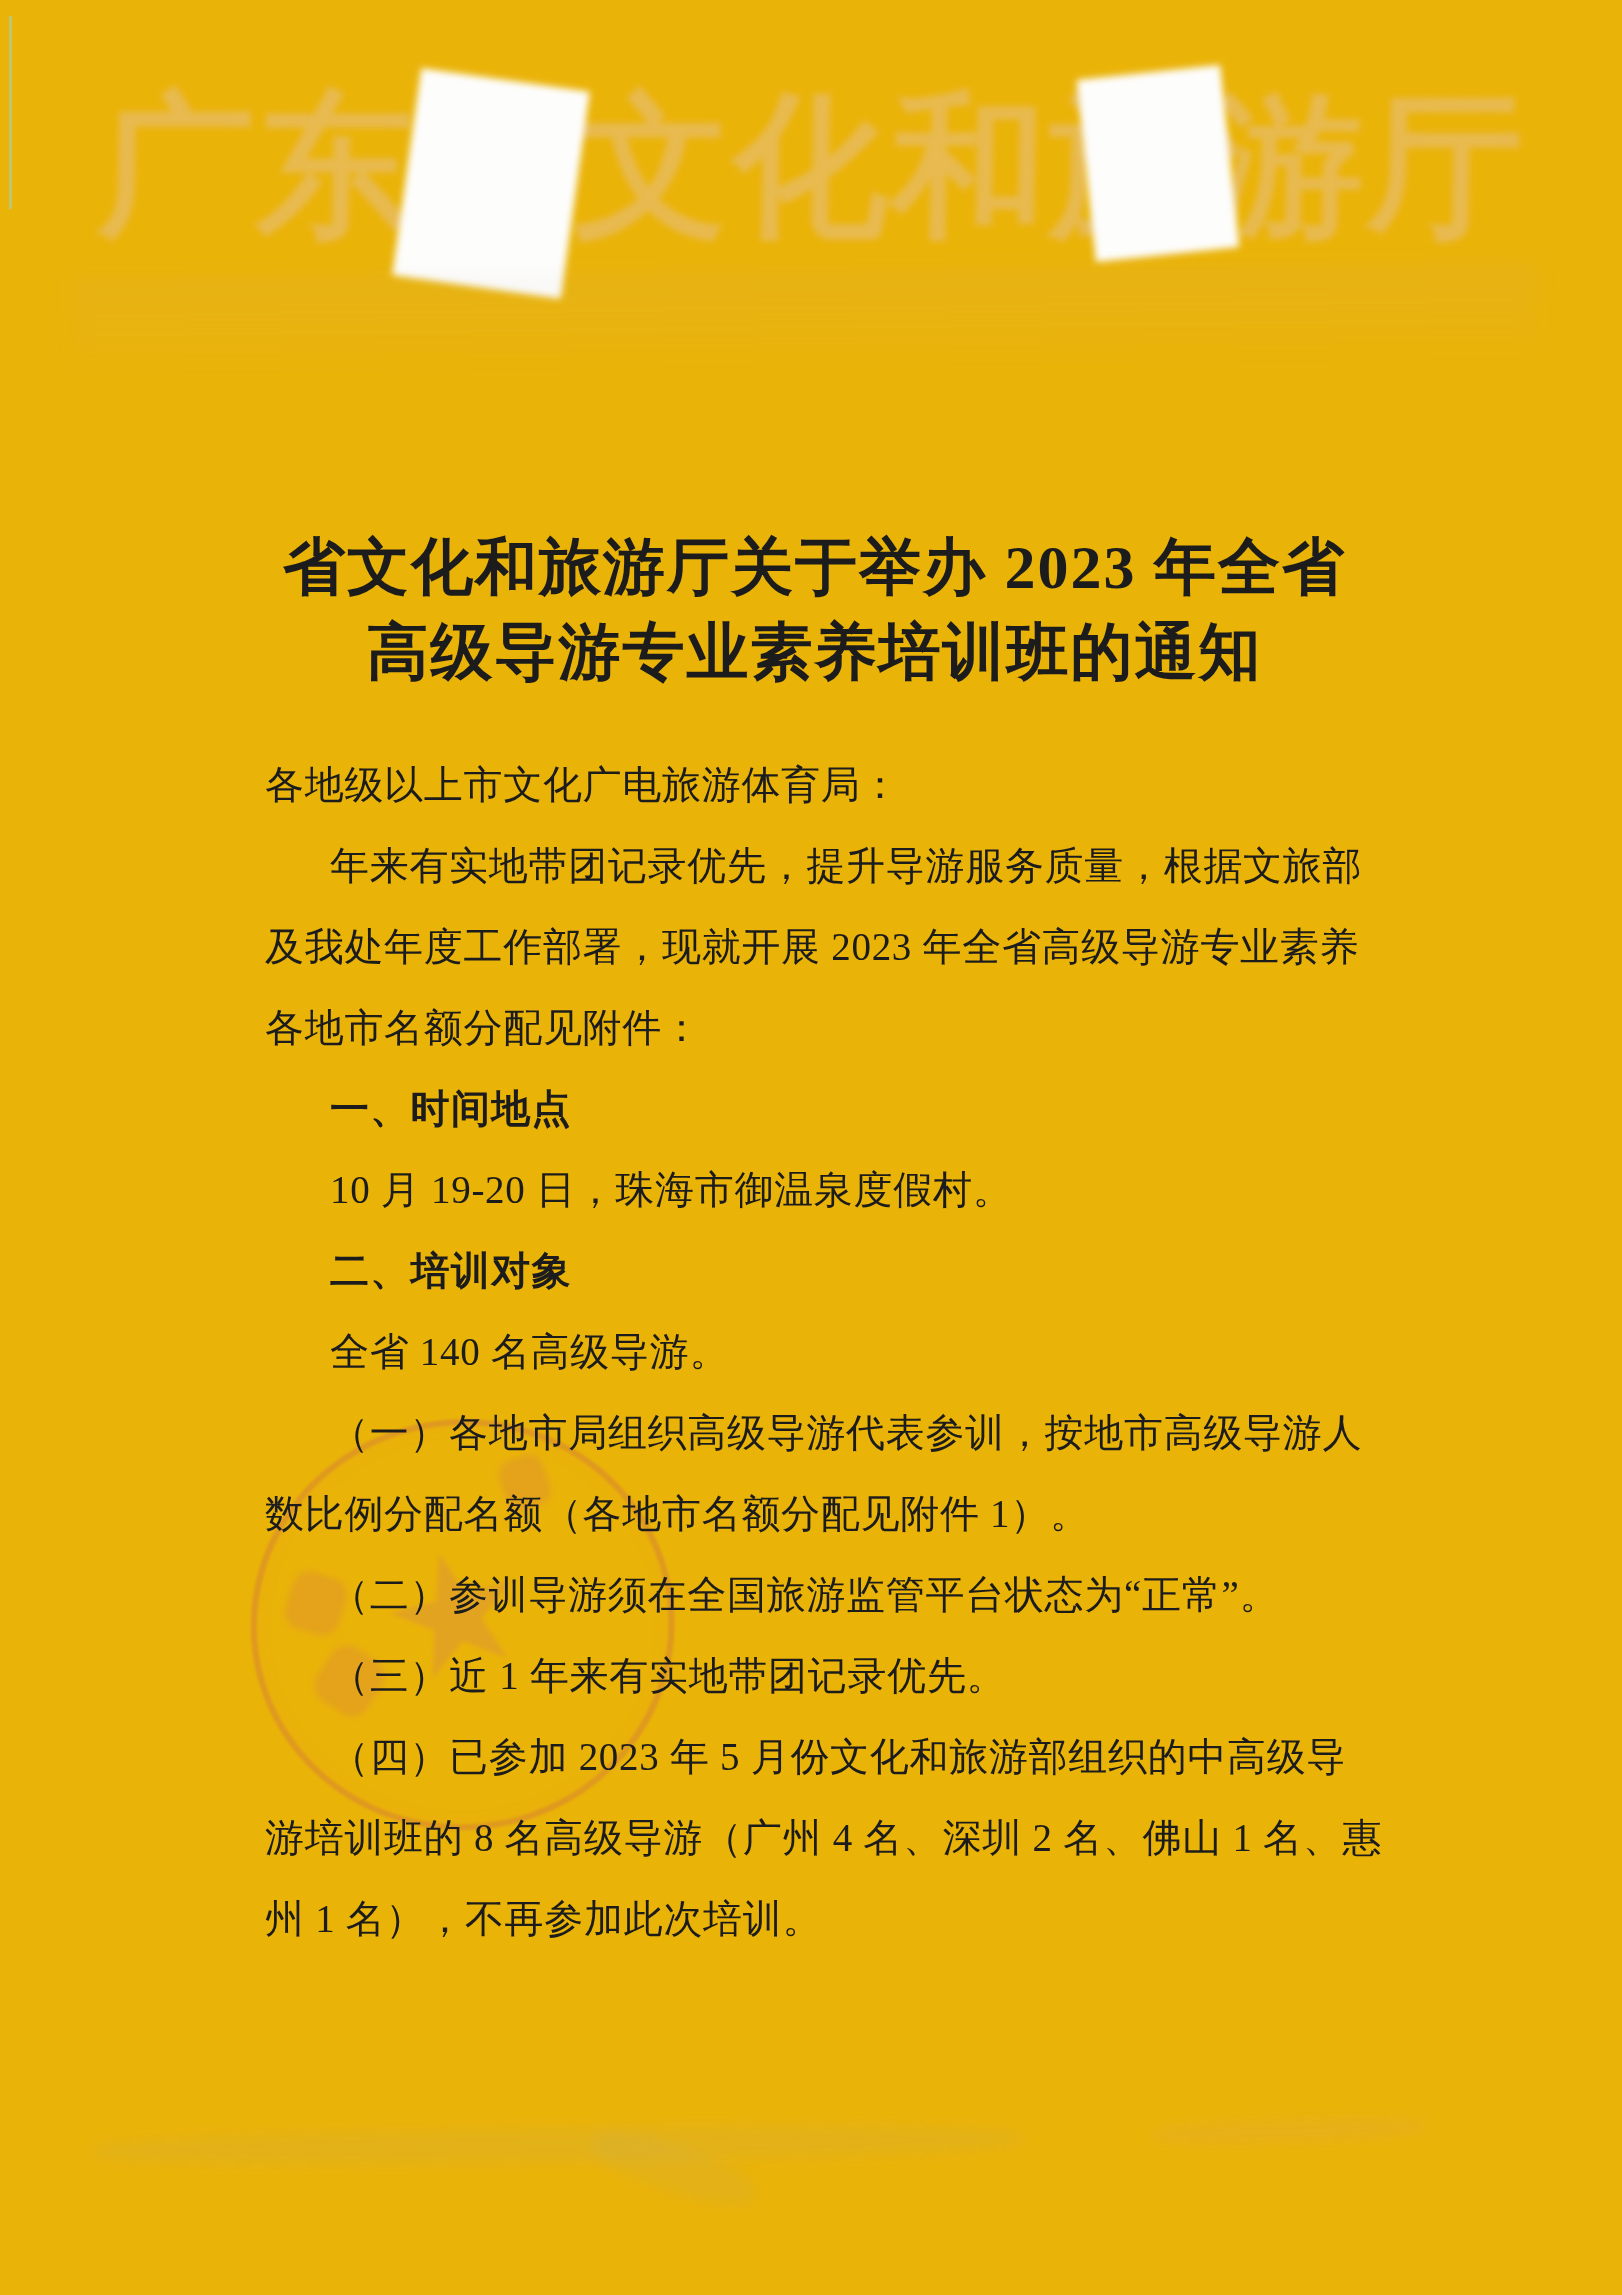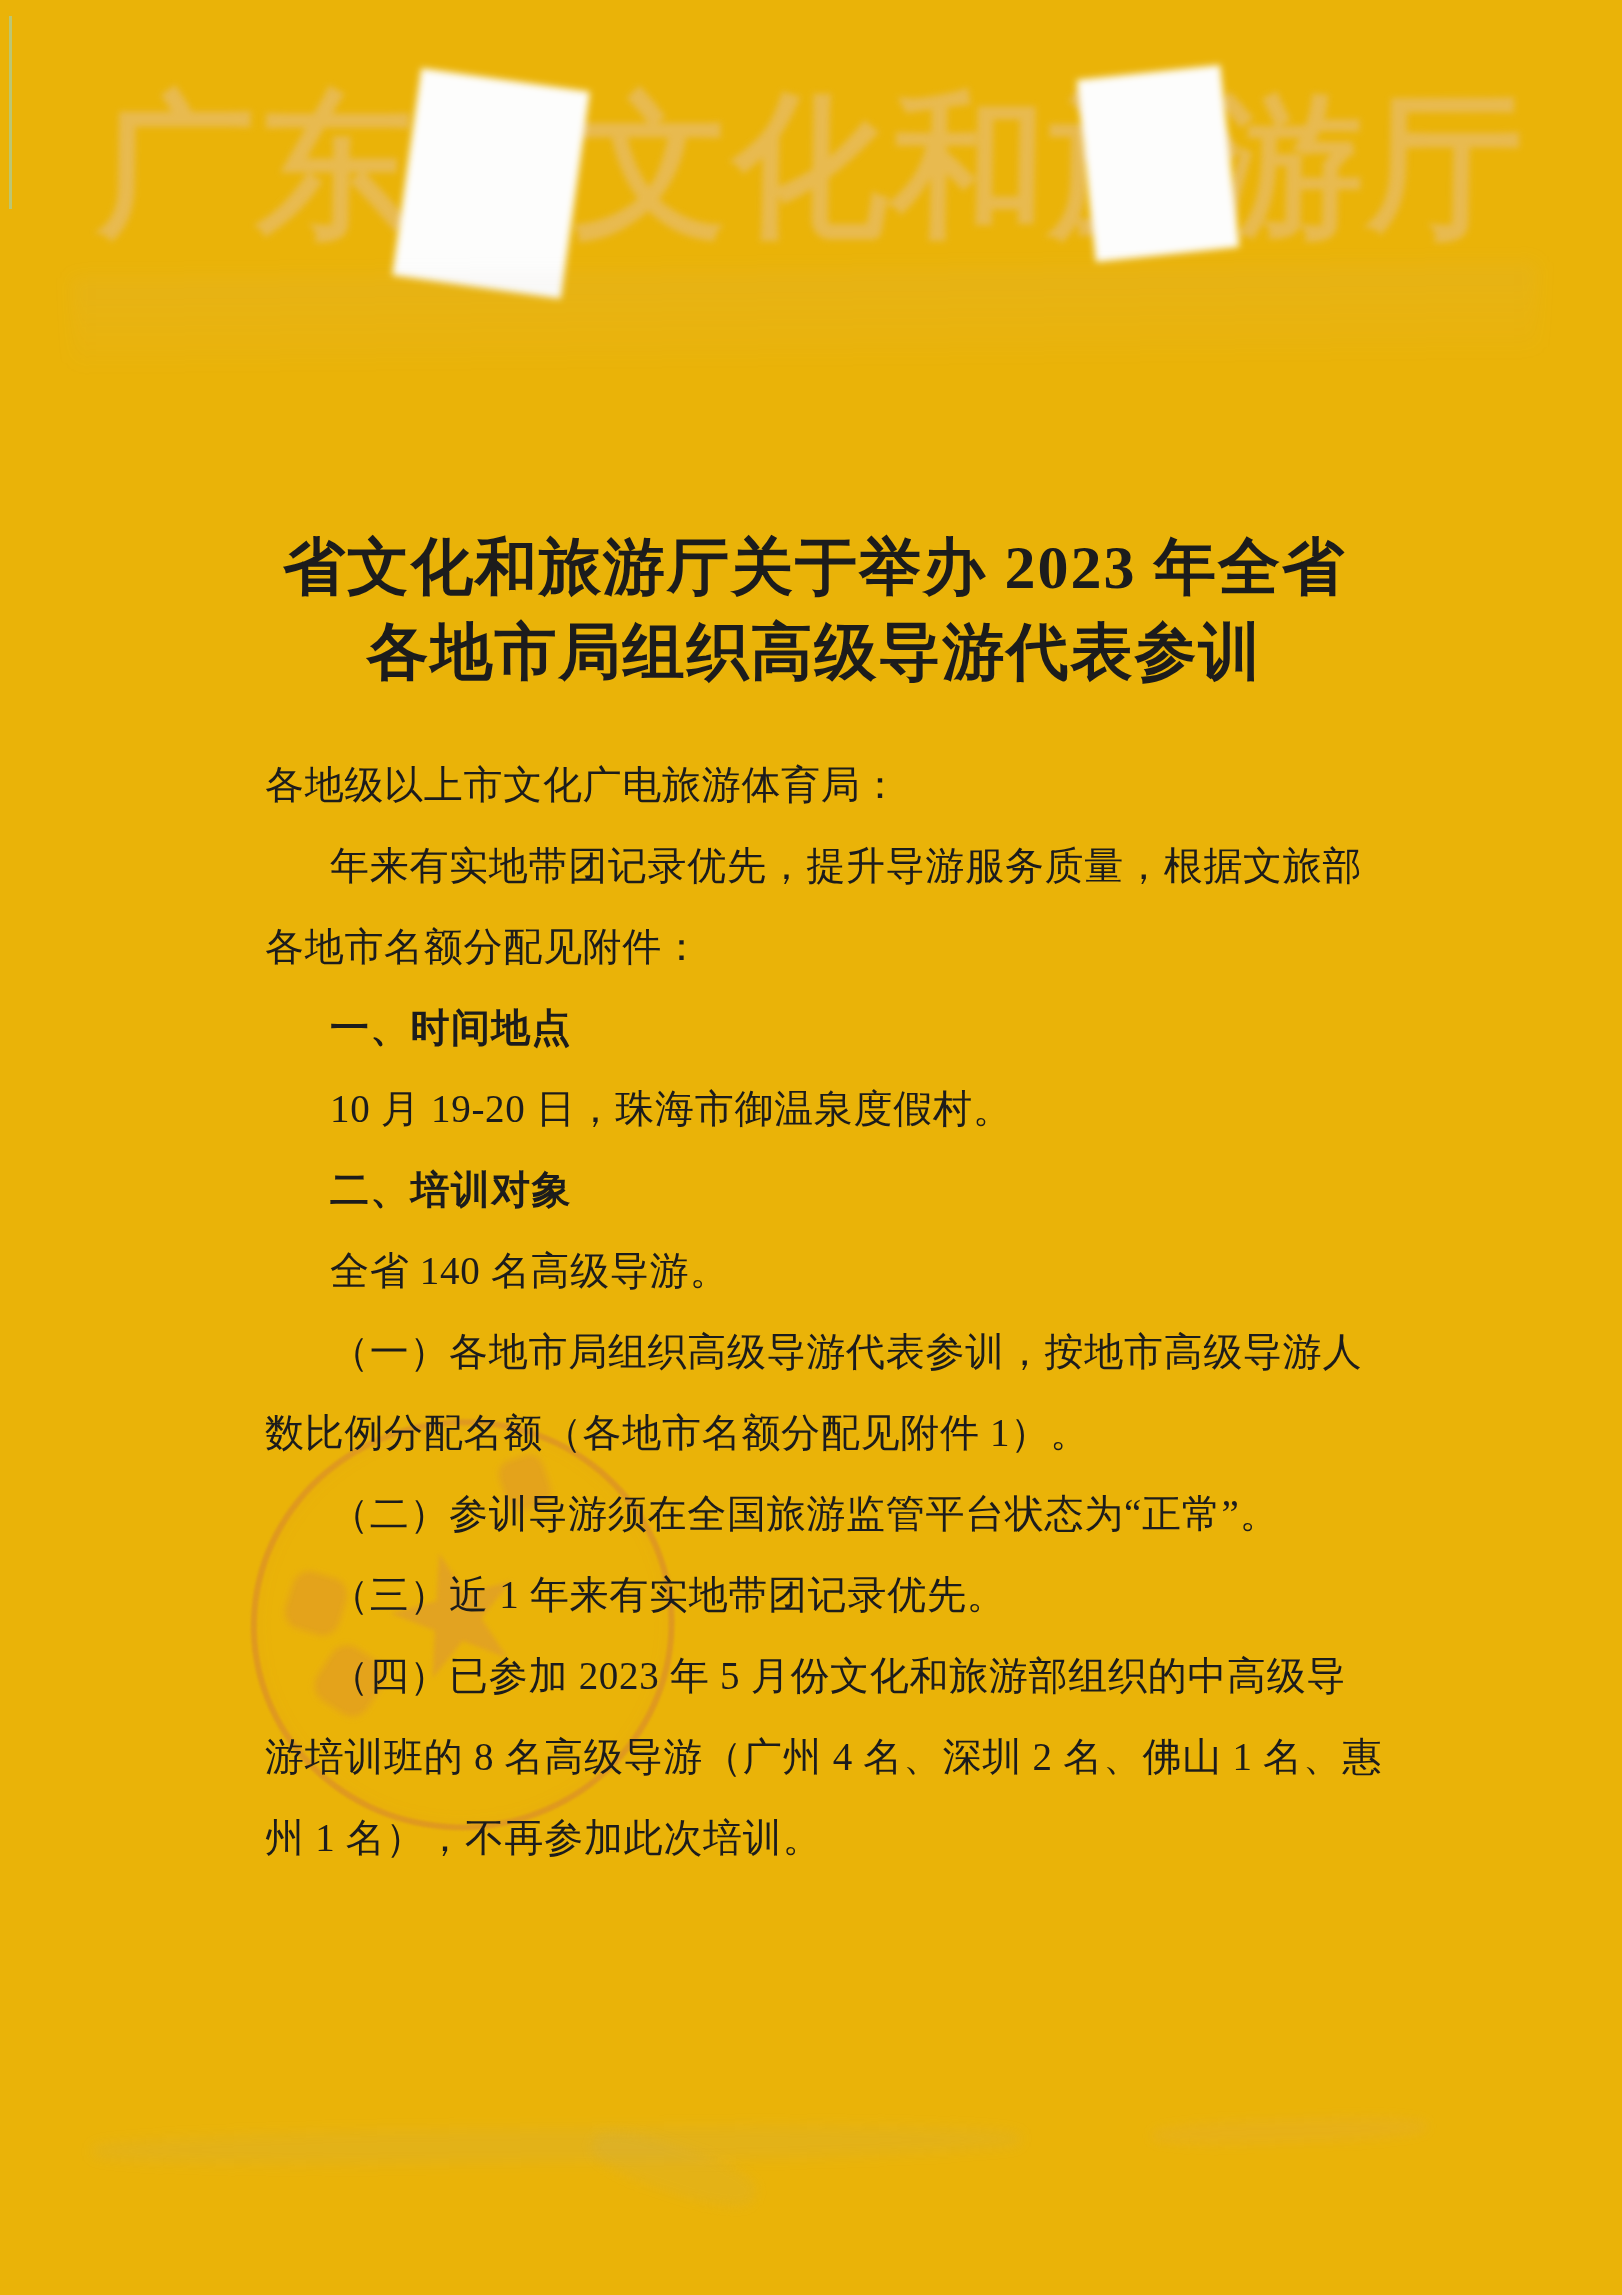--- a/index.html
+++ b/index.html
@@ -116,26 +116,27 @@
   <div class="seal">
     <div class="seal-ring"></div>
     <div class="seal-star">★</div>
     <div class="seal-mark seal-mark1"></div>
     <div class="seal-mark seal-mark2"></div>
     <div class="seal-mark seal-mark3"></div>
   </div>
 
   <div class="title-block">
     <div class="title-line">省文化和旅游厅关于举办 2023 年全省</div>
-    <div class="title-line">各地市局组织高级导游代表参训</div>
+    <div class="title-line">高级导游专业素养培训班的通知</div>
   </div>
 
   <div class="body-block">
     <div class="line">各地级以上市文化广电旅游体育局：</div>
     <div class="line indent">年来有实地带团记录优先，提升导游服务质量，根据文旅部</div>
+    <div class="line">及我处年度工作部署，现就开展 2023 年全省高级导游专业素养</div>
     <div class="line">各地市名额分配见附件：</div>
     <div class="line indent heading">一、时间地点</div>
     <div class="line indent">10 月 19-20 日，珠海市御温泉度假村。</div>
     <div class="line indent heading">二、培训对象</div>
     <div class="line indent">全省 140 名高级导游。</div>
     <div class="line indent">（一）各地市局组织高级导游代表参训，按地市高级导游人</div>
     <div class="line">数比例分配名额（各地市名额分配见附件 1）。</div>
     <div class="line indent">（二）参训导游须在全国旅游监管平台状态为“正常”。</div>
     <div class="line indent">（三）近 1 年来有实地带团记录优先。</div>
     <div class="line indent">（四）已参加 2023 年 5 月份文化和旅游部组织的中高级导</div>

